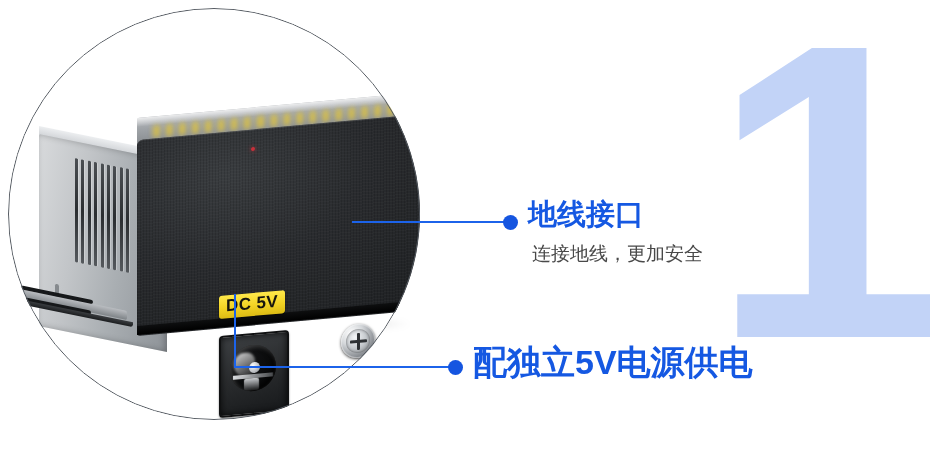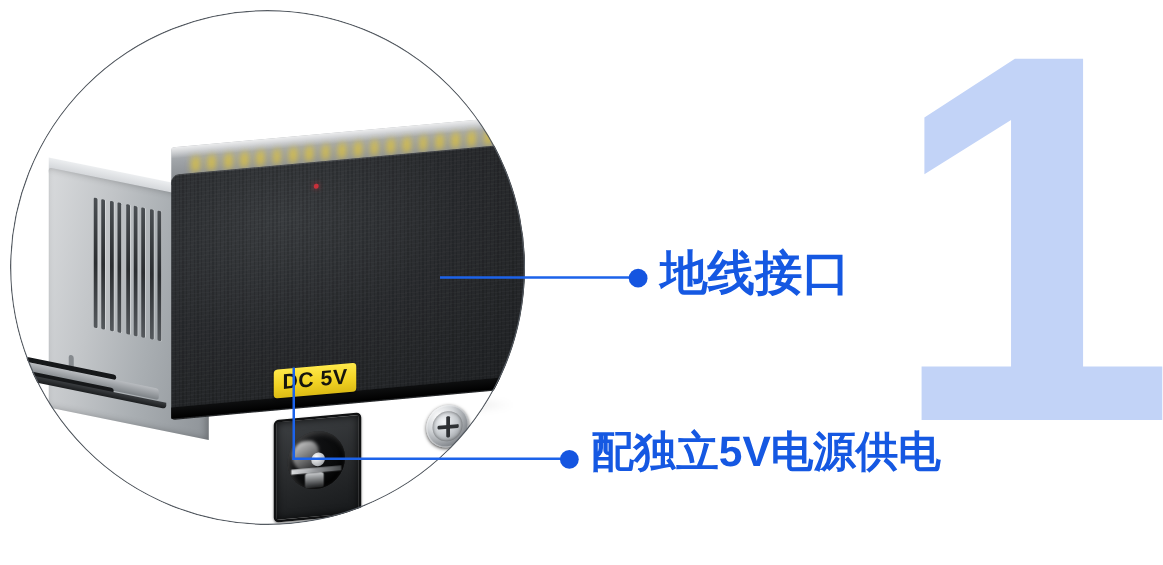--- a/index.html
+++ b/index.html
@@ -413,21 +413,21 @@
   }
   .callout-sub {
     font-family: "Liberation Sans", "DejaVu Sans", sans-serif;
     font-weight: 400;
     color: #494949;
     line-height: 1.25;
     white-space: nowrap;
   }
 
   #callout-1 { left: 528px; top: 198px; }
-  #callout-1 .callout-title { font-size: 38px; }
+  #callout-1 .callout-title { font-size: 29px; }
   #callout-1 .callout-sub   { font-size: 19px; margin-top: 12px; margin-left: 4px; }
 
   #callout-2 { left: 473px; top: 343px; }
   #callout-2 .callout-title { font-size: 34px; }
   #callout-2 .callout-sub   { font-size: 19px; margin-top: 12px; margin-left: 16px; }
 
   
   .device-shadow {
     position: absolute;
     left: 120px;
@@ -521,19 +521,20 @@
 
   <div class="leader leader-1"></div>
   <div class="leader-dot dot-1"></div>
 
   <div class="leader leader-2v"></div>
   <div class="leader leader-2h"></div>
   <div class="leader-dot dot-2"></div>
 
   <div class="callout" id="callout-1">
     <div class="callout-title">地线接口</div>
+    <div class="callout-sub">连接地线，更加安全</div>
   </div>
 
   <div class="callout" id="callout-2">
     <div class="callout-title">配独立5V电源供电</div>
   </div>
 
 </div>
 
 </body></html>

